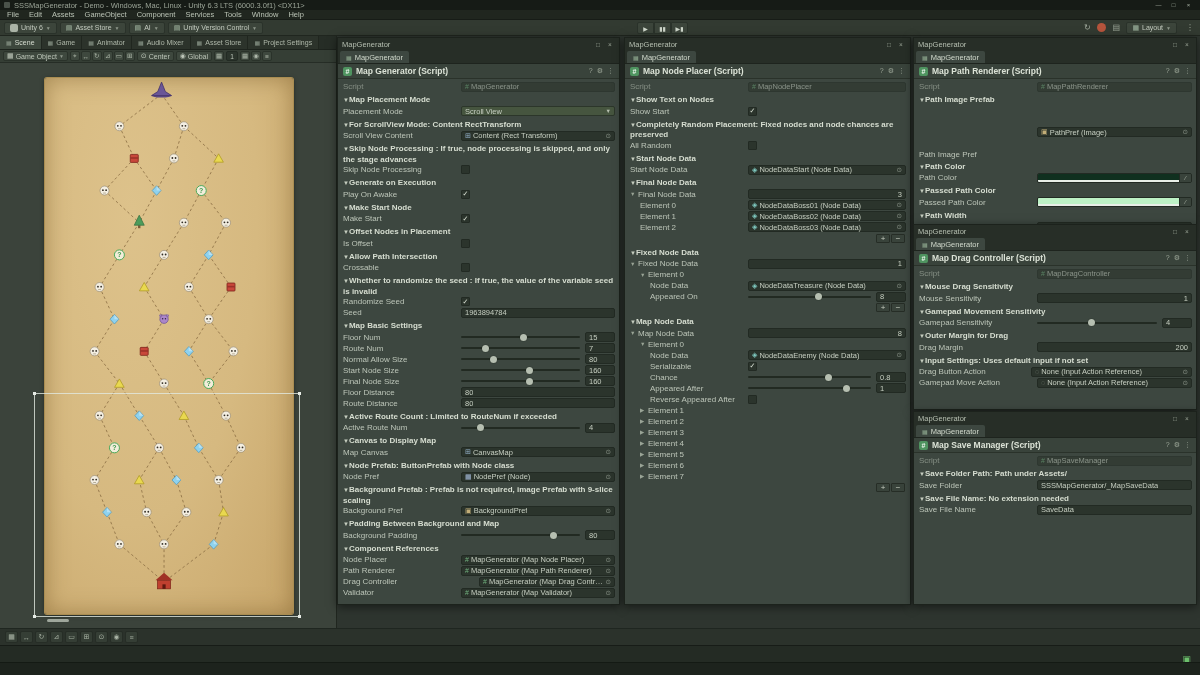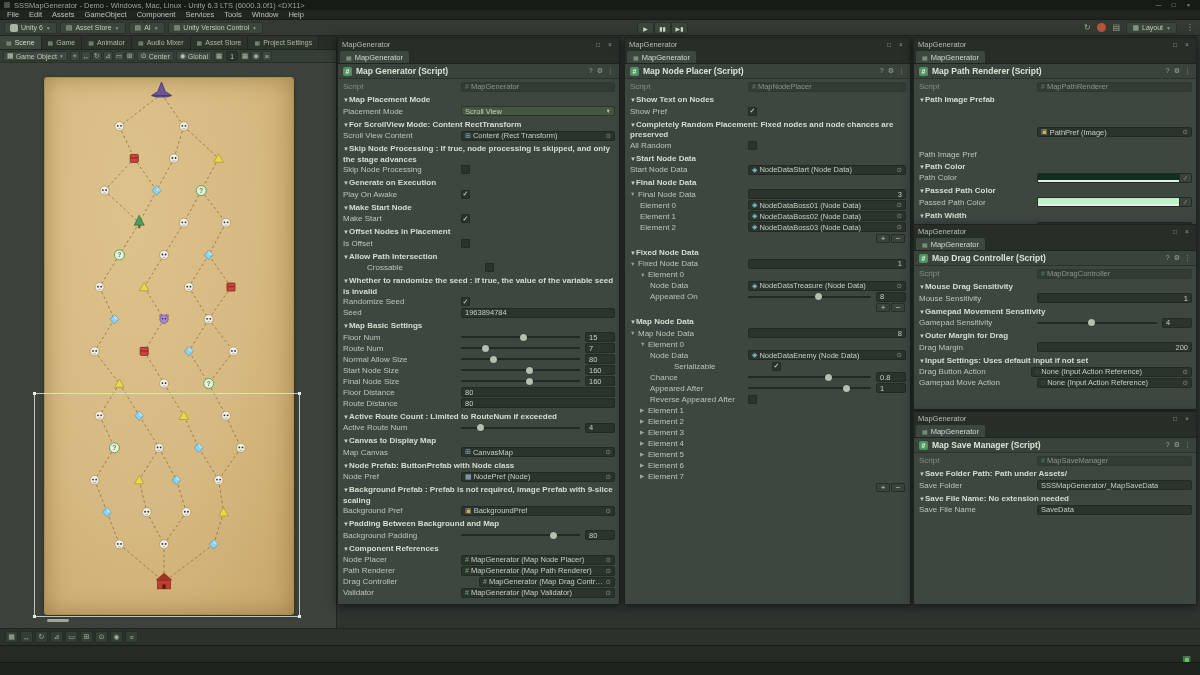--- a/index.html
+++ b/index.html
@@ -623,21 +623,21 @@
           <div class="irow" style="padding-left: 0px;">
             <span class="ilabel" style="width: 118px;">
               <span>Is Offset</span>
             </span>
             <span class="ival">
               <span class="cbx"></span>
             </span>
           </div>
           <div class="section"><span class="scaret">▼</span><span>Allow Path Intersection</span></div>
           <div class="irow" style="padding-left: 0px;">
-            <span class="ilabel" style="width: 118px; margin-left: 24px;">
+            <span class="ilabel" style="width: 118px;">
               <span>Crossable</span>
             </span>
             <span class="ival">
               <span class="cbx"></span>
             </span>
           </div>
           <div class="section"><span class="scaret">▼</span><span>Whether to randomize the seed : If true, the value of the variable seed is invalid</span></div>
           <div class="irow" style="padding-left: 0px;">
             <span class="ilabel" style="width: 118px;">
               <span>Randomize Seed</span>
@@ -891,21 +891,21 @@
             <span class="ival">
               <span class="field">
                 <span class="ficon" style="color: rgb(111, 174, 124);">#</span>
                 <span class="ftext">MapNodePlacer</span>
               </span>
             </span>
           </div>
           <div class="section"><span class="scaret">▼</span><span>Show Text on Nodes</span></div>
           <div class="irow" style="padding-left: 0px;">
             <span class="ilabel" style="width: 118px;">
-              <span>Show Pref</span>
+              <span>Show Start</span>
             </span>
             <span class="ival">
               <span class="cbx">✓</span>
             </span>
           </div>
           <div class="section"><span class="scaret">▼</span><span>Completely Random Placement: Fixed nodes and node chances are preserved</span></div>
           <div class="irow" style="padding-left: 0px;">
             <span class="ilabel" style="width: 118px;">
               <span>All Random</span>
             </span>
@@ -1049,21 +1049,21 @@
             </span>
             <span class="ival">
               <span class="field">
                 <span class="ficon" style="color: rgb(127, 201, 192);">◈</span>
                 <span class="ftext">NodeDataEnemy (Node Data)</span>
                 <span class="picker">⊙</span>
               </span>
             </span>
           </div>
           <div class="irow" style="padding-left: 20px;">
-            <span class="ilabel" style="width: 98px; margin-left: 24px;">
+            <span class="ilabel" style="width: 98px;">
               <span>Serializable</span>
             </span>
             <span class="ival">
               <span class="cbx">✓</span>
             </span>
           </div>
           <div class="irow" style="padding-left: 20px;">
             <span class="ilabel" style="width: 98px;">
               <span>Chance</span>
             </span>

